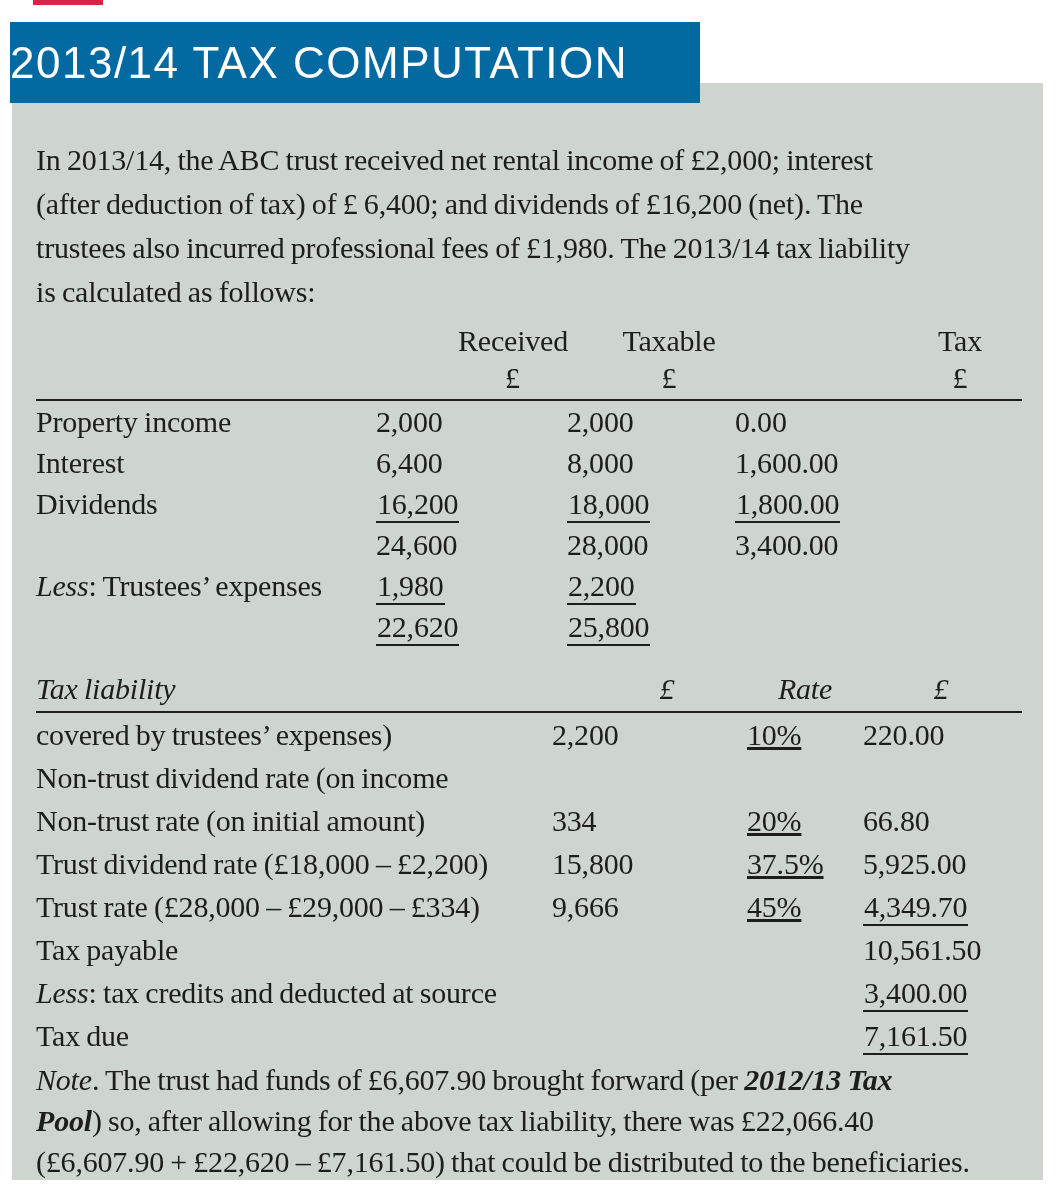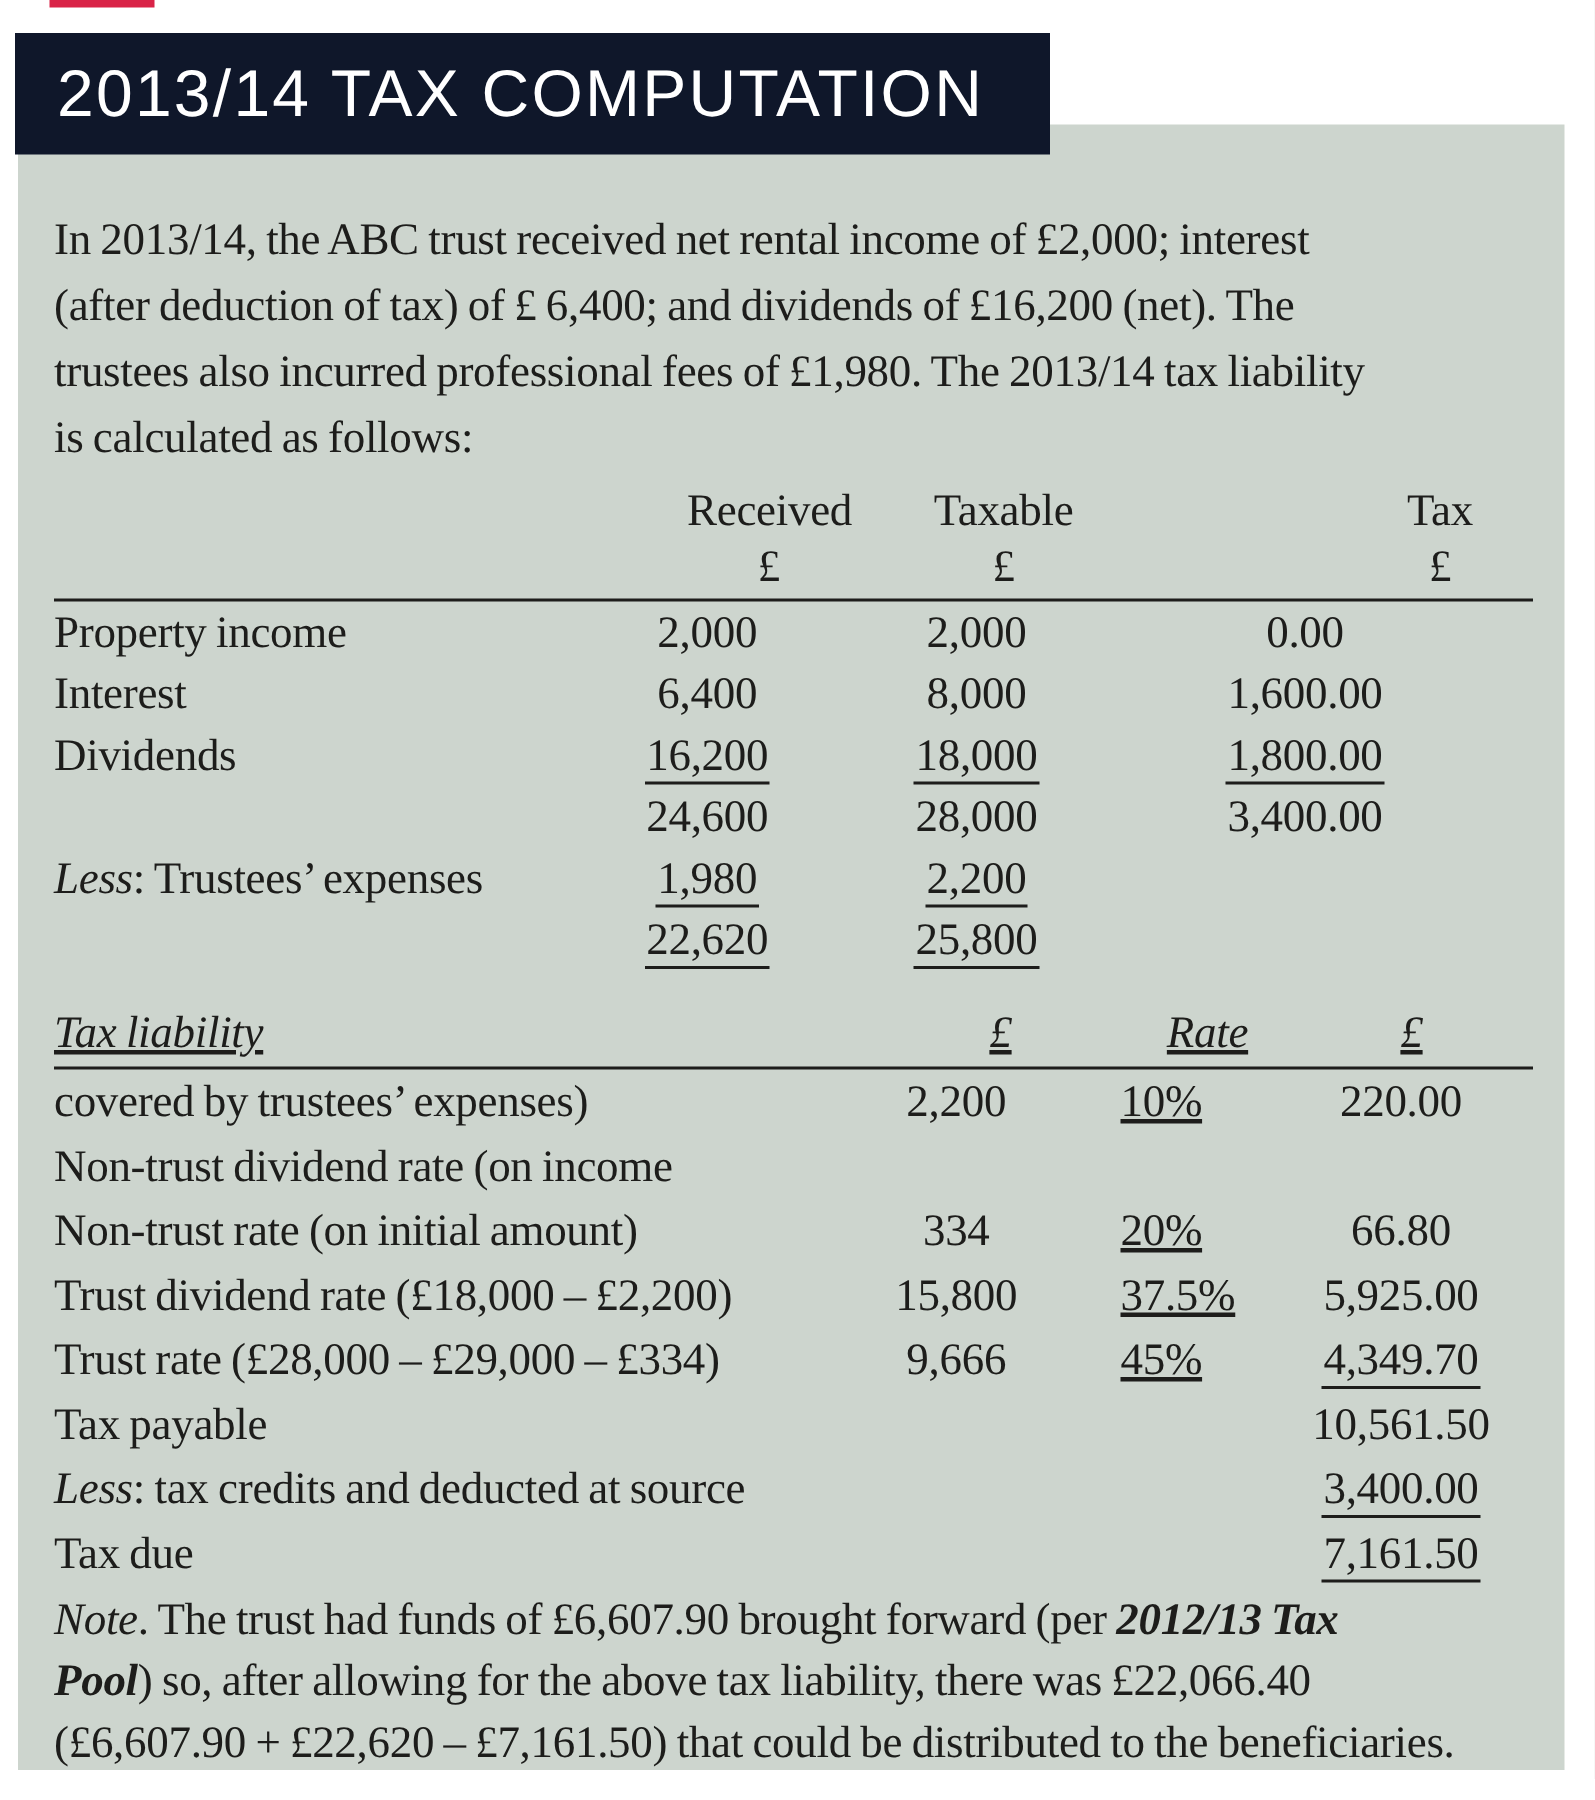--- a/index.html
+++ b/index.html
@@ -2,52 +2,52 @@
 <html><head>
 <meta charset="utf-8">
 <style>
   html,body {margin:0; padding:0; background:#ffffff;}
   .page {position:relative; width:1063px; height:1200px; background:#ffffff;
          font-family:"Liberation Serif", serif; color:#1d1d1b; overflow:hidden;}
 
   .fragment {position:absolute; left:33px; top:0; width:70px; height:5px; background:#d92347;}
 
   .banner {position:absolute; left:10px; top:22px; width:690px; height:81px;
-           background:#0f172a; display:flex; align-items:center;
-           padding-left:28px; box-sizing:border-box;}
+           background:#0369a1; display:flex; align-items:center;
+           box-sizing:border-box;}
   .banner-title {font-family:"Liberation Sans", sans-serif; font-weight:300;
                  font-size:44px; color:#ffffff; letter-spacing:1.5px; white-space:nowrap;}
 
   .panel {position:absolute; left:12px; top:83px; width:1031px; height:1097px;
           background:#cdd5ce; box-sizing:border-box; padding:55px 0 0 24px;}
   .content {width:986px; font-size:30px; letter-spacing:-0.2px; word-spacing:-1px;}
 
   .intro .ln {line-height:44px; white-space:nowrap;}
 
   .it {font-style:italic;}
   .bold-it {font-style:italic; font-weight:bold;}
-  .num {text-align:center; white-space:nowrap;}
+  .num {text-align:left; white-space:nowrap;}
   .lbl {white-space:nowrap;}
   .lbl2:empty {display:none;}
   .u {display:inline-block; border-bottom:2px solid #1d1d1b; padding:0 1px 1px 1px; line-height:33px;}
 
   
   .t1 {margin-top:8px; width:986px;}
   .t1 .r {display:grid; grid-template-columns:340px 191px 168px 287px; line-height:41px;}
   .t1 .thead {line-height:37px; border-bottom:2px solid #1d1d1b; padding-bottom:3px;}
   .t1 .hc {text-align:center; white-space:nowrap;}
   .t1 .hc.h-received {padding-left:82px;}
   .t1 .hc.h-taxable {padding-left:36px;}
   .t1 .hc.h-tax {padding-left:180px; padding-right:17px;}
   .t1 .col-tax {padding-right:17px;}
 
   
   .t2 {margin-top:20px; width:986px;}
   .t2 .r {display:grid; grid-template-columns:516px 171px 140px 159px; line-height:43px; align-items:start;}
-  .t2 .thead {border-bottom:2px solid #1d1d1b; padding-bottom:1px; font-style:italic;text-decoration:underline;}
+  .t2 .thead {border-bottom:2px solid #1d1d1b; padding-bottom:1px; font-style:italic;}
   .t2 .hc {text-align:center; white-space:nowrap;}
   .t2 .hc.h-amount {padding-left:59px;}
   .t2 .hc.h-rate {padding-left:24px;}
   .t2 .hc.h-tax2 {padding-left:14px; padding-right:17px;}
   .t2 .rate-val {text-align:left; padding-left:24px; white-space:nowrap;text-decoration:underline;}
   .t2 .col-tax {padding-right:17px;}
 
   .note {margin-top:2px;}
   .note .ln {line-height:41px; white-space:nowrap;}
 </style>

